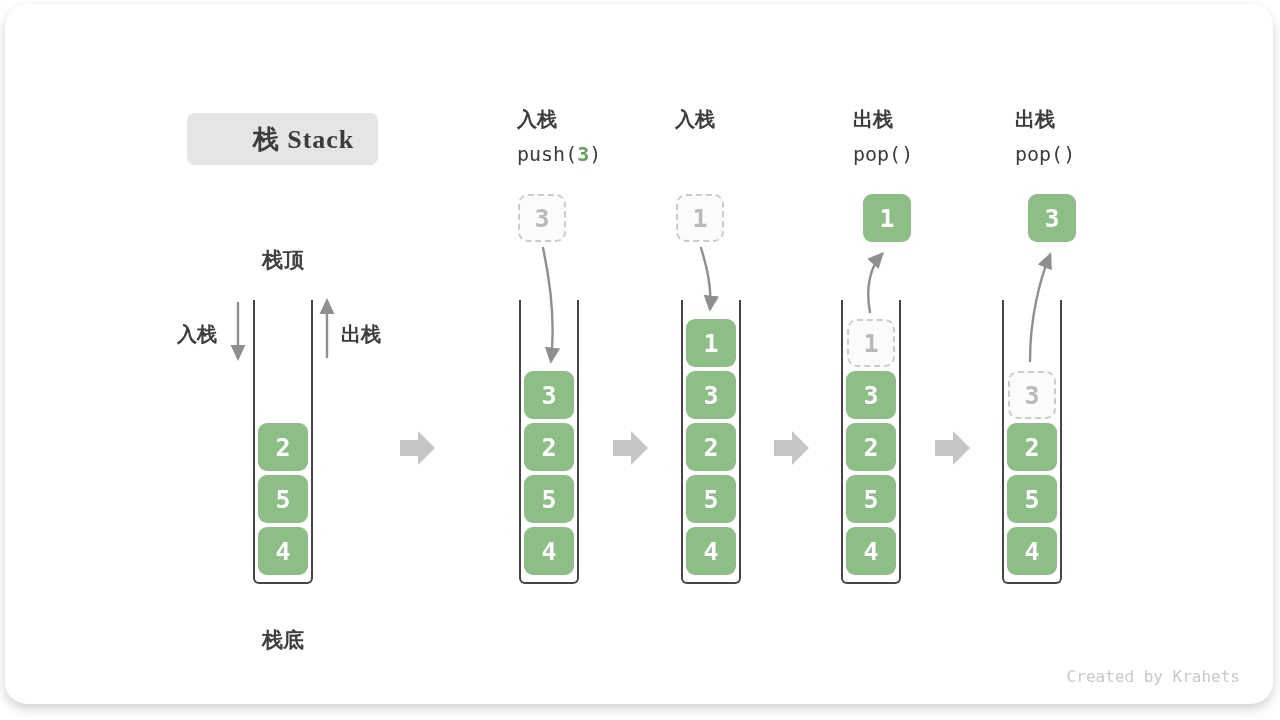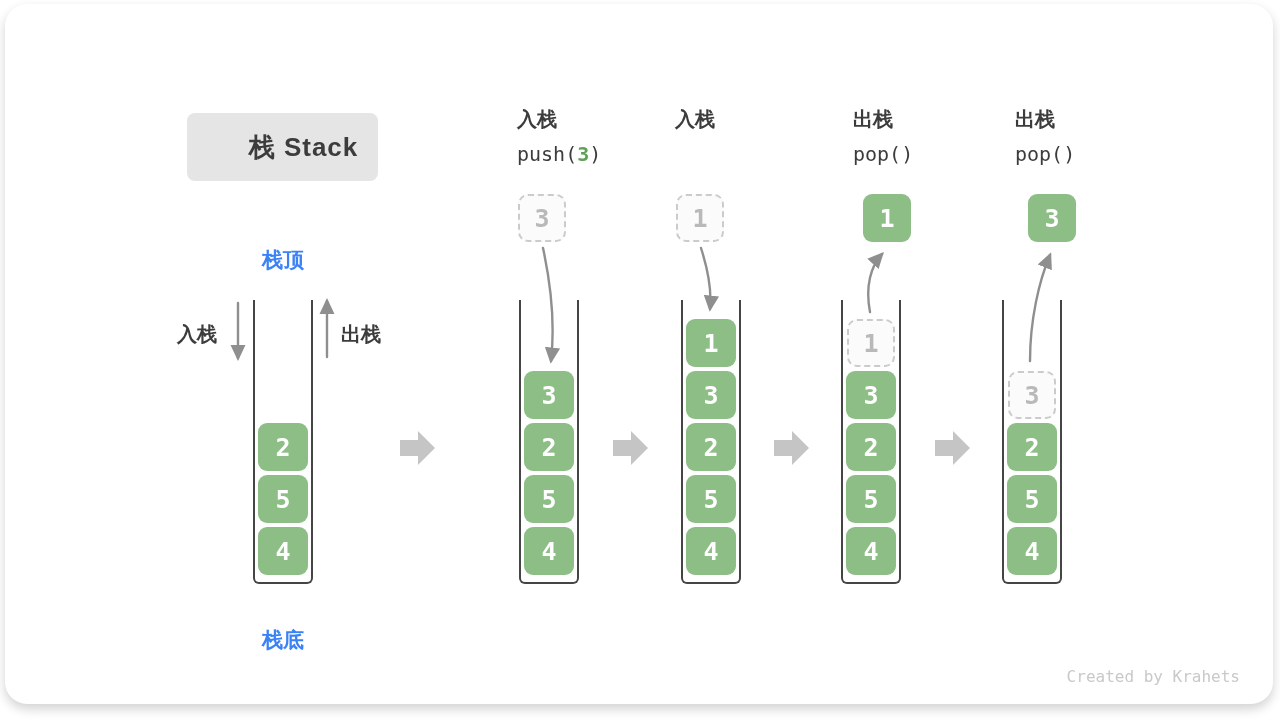--- a/index.html
+++ b/index.html
@@ -8,29 +8,29 @@
   .card {
     position:absolute; left:5px; top:4px; width:1268px; height:700px;
     background:#ffffff; border-radius:22px;
     box-shadow:0 5px 11px rgba(0,0,0,0.18);
   }
   .overlay { position:absolute; left:0; top:0; width:1268px; height:700px; pointer-events:none; }
   .arrow { stroke:#8f8f8f; stroke-width:2.4; fill:none; stroke-linecap:round; marker-end:url(#ah); }
   .block { fill:#c5c5c5; stroke:none; }
 
   .title-box {
-    position:absolute; left:182px; top:109px; width:191px; height:68px;
+    position:absolute; left:182px; top:109px; width:191px; height:52px;
     background:#e5e5e5; border-radius:8px;
     display:flex; align-items:center; justify-content:center;
-    font-family:Liberation Sans, sans-serif; font-weight:bold;
+    font-family:Liberation Serif, serif; font-weight:bold;
     font-size:26px; letter-spacing:1px; color:#3c3c3c;padding-left:42px;
   }
   .lbl {
     position:absolute; width:110px; text-align:center;
-    font-size:21px; font-weight:bold; color:#3b82f6;
+    font-size:21px; font-weight:bold; color:#404040;
   }
   .top-lbl    { left:223px; top:242px; }
   .bottom-lbl { left:223px; top:610px;margin-top:12px; }
   .side-lbl {
     position:absolute; font-size:20px; font-weight:bold; color:#3c3c3c;
   }
   .push-lbl { left:172px; top:317px; }
   .pop-lbl  { left:336px; top:317px; }
 
   .op-header { position:absolute; top:102px; width:160px; }

